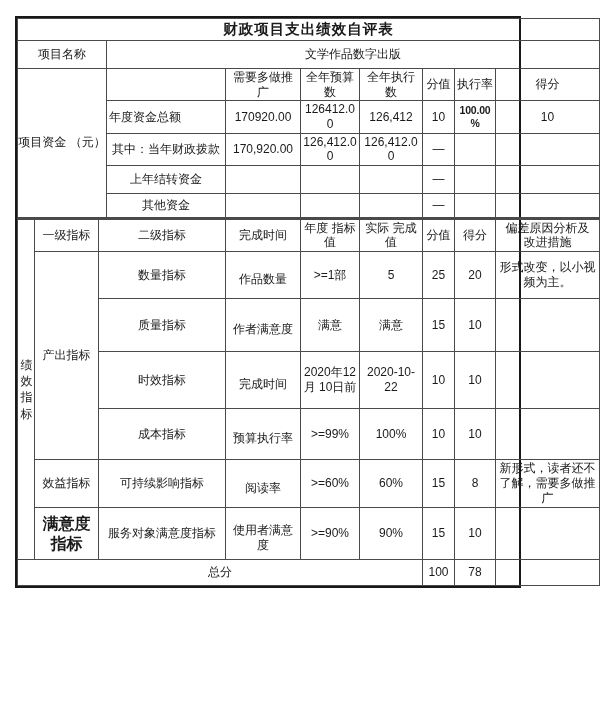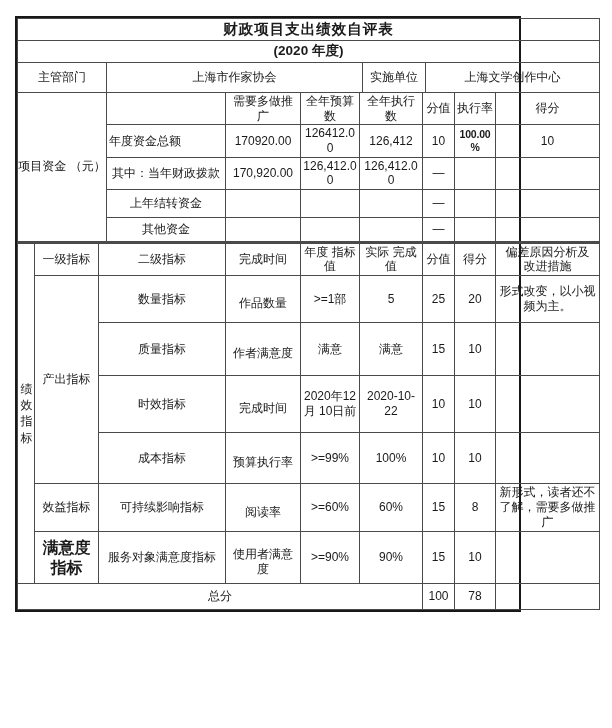--- a/index.html
+++ b/index.html
@@ -70,28 +70,23 @@
       <colgroup>
           <col style="width:89px">
           <col style="width:256px">
           <col style="width:63px">
           <col style="width:174px">
         </colgroup>
       <tbody>
           <tr style="height:22px">
         <td colspan="4" class="title-cell">财政项目支出绩效自评表</td>
       </tr>
-      <tr style="height:22px">
-        <td colspan="4" class="subtitle-cell">(2020 年度)</td>
-      </tr>
-      <tr style="height:30px">
-        <td>主管部门</td>
-        <td>上海市作家协会</td>
-        <td>实施单位</td>
-        <td>上海文学创作中心</td>
+      <tr style="height:28px">
+        <td>项目名称</td>
+        <td colspan="3">文学作品数字出版</td>
       </tr>
     </tbody>
       </table>
 
     <table class="tbl-funds">
       <colgroup>
           <col style="width:89px">
           <col style="width:119px">
           <col style="width:75px">
           <col style="width:59px">

